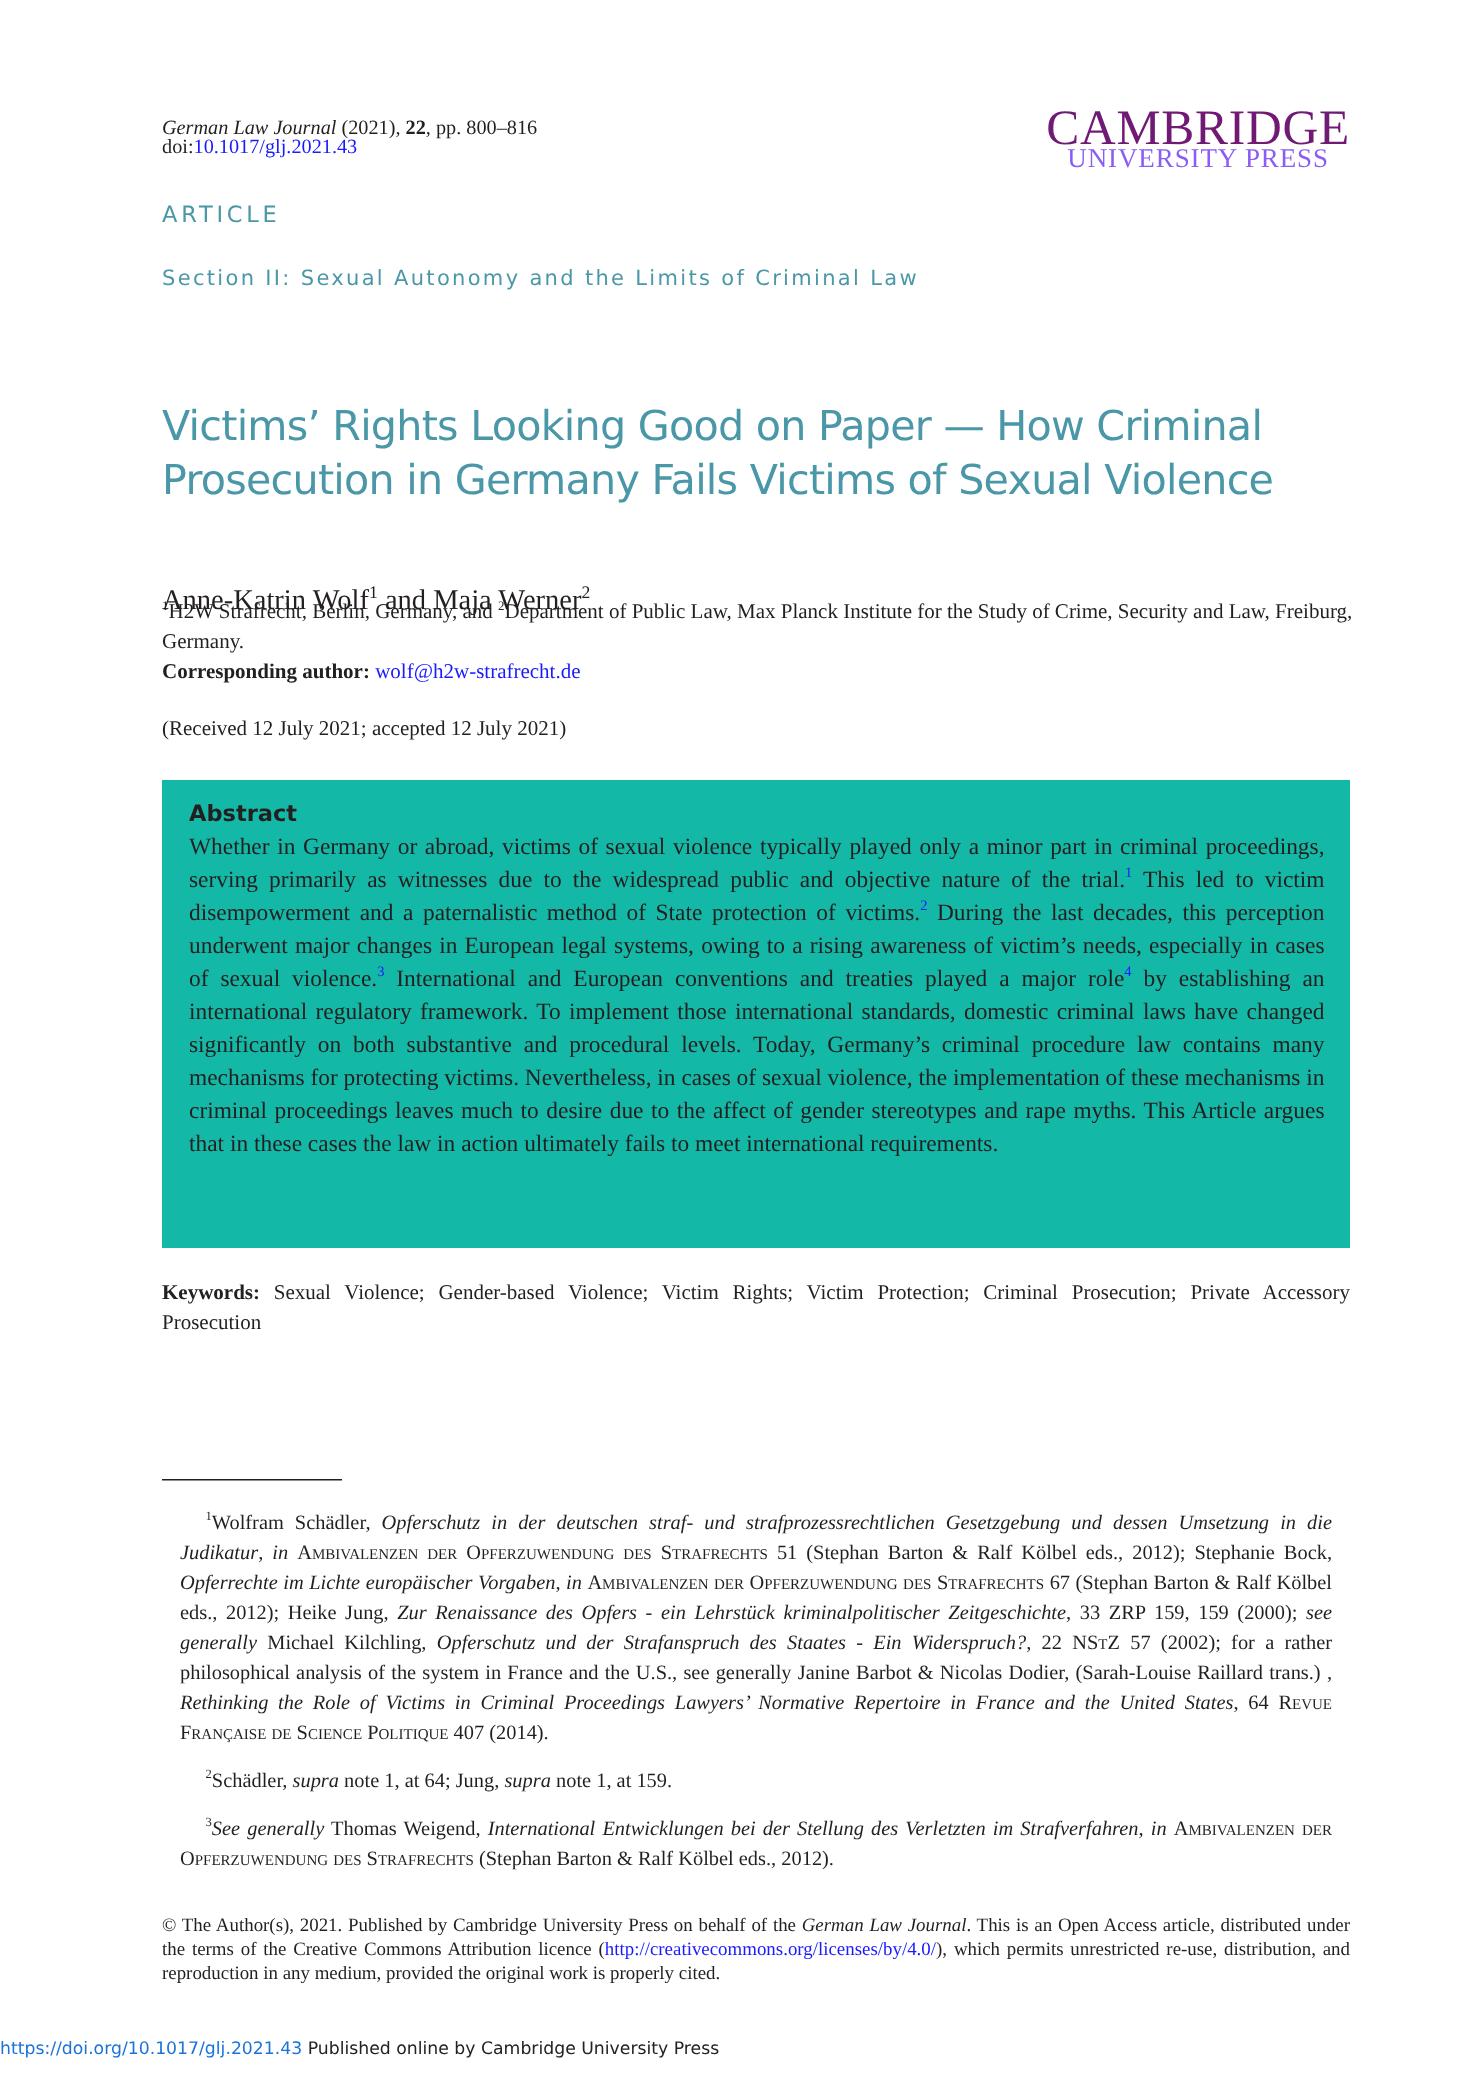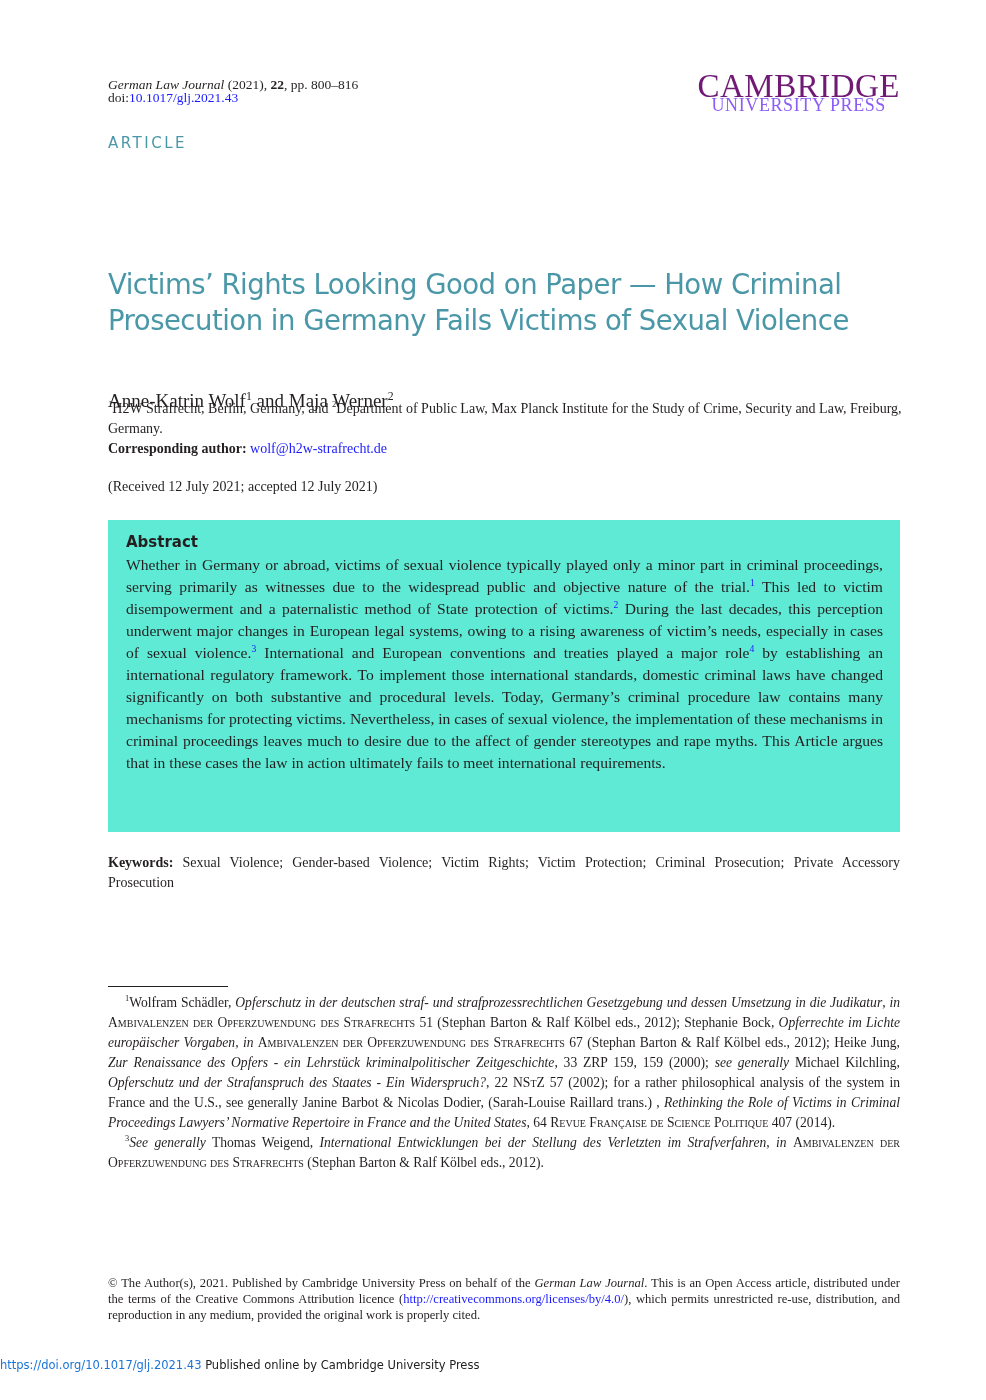--- a/index.html
+++ b/index.html
@@ -17,29 +17,29 @@
     .pub-bottom { font-size: 18px; letter-spacing: 0.6px; line-height: 14px; color: #8b5cf6; font-weight: normal; }
     .teal { color: #4a97a8; }
     .kind { left: 108px; top: 134px; font-family: "DejaVu Sans", sans-serif; font-size: 15px; letter-spacing: 2.5px; }
     .issue { left: 108px; top: 174px; font-family: "DejaVu Sans", sans-serif; font-size: 14px; letter-spacing: 1.55px; line-height: 24px; }
     .title { left: 108px; top: 266px; width: 800px; font-family: "DejaVu Sans", sans-serif; font-size: 27.5px; line-height: 36px; letter-spacing: -0.5px; }
     .authors { left: 108px; top: 362px; font-size: 19px; line-height: 22px; margin-top: 28px; }
     sup { font-size: 62%; line-height: 0; vertical-align: super; }
     .affil { left: 108px; top: 399px; width: 795px; font-size: 14px; line-height: 20px; }
     .corr { left: 108px; top: 439px; font-size: 14px; line-height: 20px; }
     .received { left: 108px; top: 477px; font-size: 14px; line-height: 20px; }
-    .abstract-box { left: 108px; top: 520px; width: 792px; height: 312px; background: #5eead4; }
+    .abstract-box { left: 108px; top: 520px; width: 792px; height: 312px; background: #14b8a6; }
     .abstract-head { position: absolute; left: 18px; top: 13px; font-family: "DejaVu Sans", sans-serif; font-weight: bold; font-size: 15px; color: #231f20; }
     .abstract-text { position: absolute; left: 18px; top: 34px; width: 757px; font-size: 15.6px; line-height: 22px; text-align: justify; }
     .abstract-text sup { color: #1a1aff; }
     .keywords { left: 108px; top: 853px; width: 792px; font-size: 14px; line-height: 20px; text-align: justify; }
     .keywords b { font-weight: bold; }
     .rule { left: 108px; top: 986px; width: 120px; height: 1px; background: #231f20; }
     .footnotes { left: 108px; top: 993px; width: 792px; font-size: 13.6px; line-height: 20px; text-align: justify; }
-    .fn { text-indent: 17px; margin: 0; }
+    .fn { text-indent: 17px; margin: 12px; }
     .fn i { font-style: italic; }
     .sc { font-variant: small-caps; }
     .license { left: 108px; top: 1275px; width: 792px; font-size: 12.6px; line-height: 16px; text-align: justify; }
     .bottom-bar { left: 0; top: 1358px; font-family: "DejaVu Sans", sans-serif; font-size: 11.5px; color: #222; }
     .bottom-bar .url { color: #1a73d9; }
   </style>
 </head>
 <body>
 
 <div class="abs journal-line">
@@ -52,20 +52,21 @@
 </div>
 
 <div class="abs publisher">
   <div class="pub-top">CAMBRIDGE</div>
   <div class="pub-bottom">UNIVERSITY PRESS</div>
 </div>
 
 <div class="abs kind teal">ARTICLE</div>
 
 <div class="abs issue teal">
+  <div>Section II: Sexual Autonomy and the Limits of Criminal Law</div>
 </div>
 
 <div class="abs title teal">Victims’ Rights Looking Good on Paper — How Criminal Prosecution in Germany Fails Victims of Sexual Violence</div>
 
 <div class="abs authors">
   <span>Anne-Katrin Wolf</span><sup>1</sup><span> and </span><span>Maja Werner</span><sup>2</sup>
 </div>
 
 <div class="abs affil">
   <sup>1</sup><span>H2W Strafrecht, Berlin, Germany, and </span><sup>2</sup><span>Department of Public Law, Max Planck Institute for the Study of Crime, Security and Law, Freiburg, Germany.</span>
@@ -83,20 +84,21 @@
   <div class="abstract-text"><span>Whether in Germany or abroad, victims of sexual violence typically played only a minor part in criminal proceedings, serving primarily as witnesses due to the widespread public and objective nature of the trial.</span><sup><a>1</a></sup><span> This led to victim disempowerment and a paternalistic method of State protection of victims.</span><sup><a>2</a></sup><span> During the last decades, this perception underwent major changes in European legal systems, owing to a rising awareness of victim’s needs, especially in cases of sexual violence.</span><sup><a>3</a></sup><span> International and European conventions and treaties played a major role</span><sup><a>4</a></sup><span> by establishing an international regulatory framework. To implement those international standards, domestic criminal laws have changed significantly on both substantive and procedural levels. Today, Germany’s criminal procedure law contains many mechanisms for protecting victims. Nevertheless, in cases of sexual violence, the implementation of these mechanisms in criminal proceedings leaves much to desire due to the affect of gender stereotypes and rape myths. This Article argues that in these cases the law in action ultimately fails to meet international requirements.</span></div>
 </div>
 
 <div class="abs keywords">
   <b>Keywords:</b><span> Sexual Violence; Gender-based Violence; Victim Rights; Victim Protection; Criminal Prosecution; Private Accessory Prosecution</span>
 </div>
 
 <div class="abs rule"></div>
 <div class="abs footnotes">
   <p class="fn"><sup>1</sup><span>Wolfram Schädler, </span><i>Opferschutz in der deutschen straf- und strafprozessrechtlichen Gesetzgebung und dessen Umsetzung in die Judikatur</i><span>, </span><i>in</i><span> </span><span class="sc">Ambivalenzen der Opferzuwendung des Strafrechts</span><span> 51 (Stephan Barton &amp; Ralf Kölbel eds., 2012); Stephanie Bock, </span><i>Opferrechte im Lichte europäischer Vorgaben</i><span>, </span><i>in</i><span> </span><span class="sc">Ambivalenzen der Opferzuwendung des Strafrechts</span><span> 67 (Stephan Barton &amp; Ralf Kölbel eds., 2012); Heike Jung, </span><i>Zur Renaissance des Opfers - ein Lehrstück kriminalpolitischer Zeitgeschichte</i><span>, 33 ZRP 159, 159 (2000); </span><i>see generally</i><span> Michael Kilchling, </span><i>Opferschutz und der Strafanspruch des Staates - Ein Widerspruch?</i><span>, 22 </span><span class="sc">NStZ</span><span> 57 (2002); for a rather philosophical analysis of the system in France and the U.S., see generally Janine Barbot &amp; Nicolas Dodier, (Sarah-Louise Raillard trans.) , </span><i>Rethinking the Role of Victims in Criminal Proceedings Lawyers’ Normative Repertoire in France and the United States</i><span>, 64 </span><span class="sc">Revue Française de Science Politique</span><span> 407 (2014).</span></p>
+  <p class="fn"><sup>2</sup><span>Schädler, </span><i>supra</i><span> note 1, at 64; Jung, </span><i>supra</i><span> note 1, at 159.</span></p>
   <p class="fn"><sup>3</sup><i>See generally</i><span> Thomas Weigend, </span><i>International Entwicklungen bei der Stellung des Verletzten im Strafverfahren</i><span>, </span><i>in</i><span> </span><span class="sc">Ambivalenzen der Opferzuwendung des Strafrechts</span><span> (Stephan Barton &amp; Ralf Kölbel eds., 2012).</span></p>
 </div>
 
 <div class="abs license"><span>© The Author(s), 2021. Published by Cambridge University Press on behalf of the </span><i>German Law Journal</i><span>. This is an Open Access article, distributed under the terms of the Creative Commons Attribution licence (</span><a>http://creativecommons.org/licenses/by/4.0/</a><span>), which permits unrestricted re-use, distribution, and reproduction in any medium, provided the original work is properly cited.</span></div>
 
 <div class="abs bottom-bar">
   <a class="url">https://doi.org/10.1017/glj.2021.43</a><span> Published online by Cambridge University Press</span>
 </div>
 
 </body></html>

